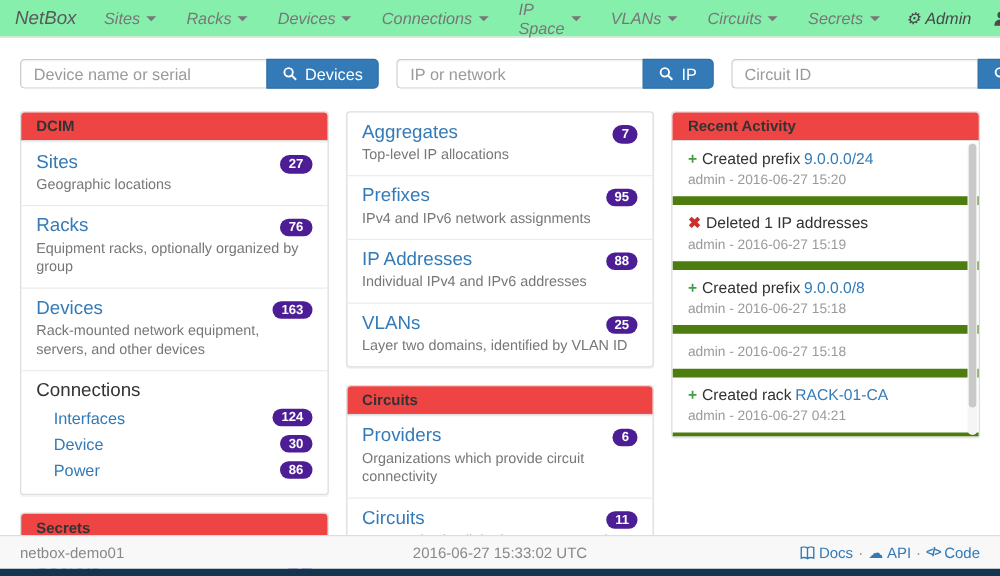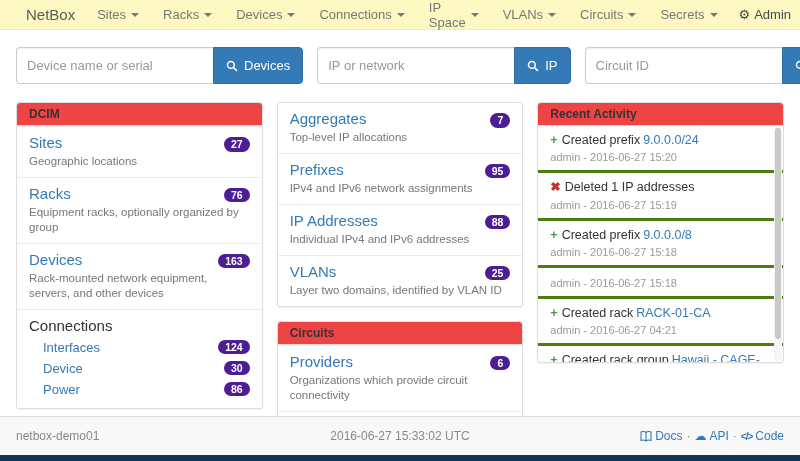--- a/index.html
+++ b/index.html
@@ -6,42 +6,42 @@
   html,body { width:800px; height:461px; }
   body {
     font-family:"Liberation Sans", sans-serif;
     background:#ffffff; color:#333;
     position:relative; overflow:hidden;
   }
   a { text-decoration:none; cursor:pointer; }
 
   
   .navbar {
-    height:30px; background:#fef9c3; border-bottom:1px solid #e7e7e7;
-    display:flex; align-items:center; padding:0 24px; font-size:13px;
+    height:30px; background:#86efac; border-bottom:1px solid #e7e7e7;
+    display:flex; align-items:center; padding:0 10px; font-size:13px;font-style:italic;
   }
   .brand { font-size:15px; color:#5a5a5a; margin:0 10px 0 2px; }
   .nav-item {
     display:flex; align-items:center; color:#777; padding:0 12px; height:30px;
   }
   .caret {
     display:inline-block; width:0; height:0; margin-left:5px;
     border-left:4px solid transparent; border-right:4px solid transparent;
     border-top:4px solid #777;
   }
   .nav-right { margin-left:auto; display:flex; align-items:center; }
   .nav-right .nav-item { color:#484848; padding:0 9px; }
   .nav-ic { margin-right:4px; color:#4a4a4a; font-size:13px; display:inline-flex; align-items:center; }
 
   
   .search-row {
     display:grid; grid-template-columns:1fr 1fr 1fr; gap:14px;
     padding:0 16px; margin-top:17px;
   }
-  .input-group { display:flex; height:37px; }
+  .input-group { display:flex; height:24px; }
   .input-group input {
     flex:1; min-width:0; border:1px solid #ccc; border-right:none;
     border-radius:4px 0 0 4px; padding:0 10px; font-size:13px; color:#555;
     font-family:"Liberation Sans", sans-serif; outline:none;
     box-shadow:inset 0 1px 1px rgba(0,0,0,.06);
   }
   .input-group input::placeholder { color:#9a9a9a; }
   .btn-primary {
     background:#337ab7; border:1px solid #2e6da4; color:#fff;
     border-radius:0 4px 4px 0; font-size:13px; font-family:"Liberation Sans", sans-serif;
@@ -72,40 +72,40 @@
   .conn-title { font-size:15px; color:#333; margin-bottom:3px; }
   .conn-row {
     display:flex; align-items:center; justify-content:space-between;
     padding:3px 0 3px 14px; font-size:13px;
   }
   .conn-row a { color:#337ab7; }
   .conn-row .badge { float:none; margin-top:0; }
 
   
   .act-list { position:relative; height:236px; overflow:hidden; }
-  .act-item { padding:6px 20px 7px 12px; border-top:3px solid #4d7c0f; }
+  .act-item { padding:6px 20px 7px 12px; border-top:7px solid #4d7c0f; }
   .act-item:first-child { border-top:none; }
   .act-line { font-size:12.5px; color:#333; line-height:1.3; }
   .act-ic { font-weight:bold; margin-right:4px; }
   .ic-plus { color:#449d44; }
   .ic-del  { color:#c9302c; }
   .act-link { color:#337ab7; margin-left:3px; }
   .act-meta { font-size:11px; color:#9a9a9a; margin-top:3px; }
   .scrollbar {
     position:absolute; top:1px; right:1px; bottom:1px; width:8px;
     background:#f5f5f5; border-radius:4px;
   }
   .scroll-thumb {
     position:absolute; top:1px; left:1px; width:6px; height:90%;
     background:#c9c9c9; border-radius:3px;
   }
 
   
   .footer {
-    position:absolute; left:0; right:0; bottom:6px; height:39px;
+    position:absolute; left:0; right:0; bottom:6px; height:27px;
     background:#f8f8f8; border-top:1px solid #ddd;
     display:flex; align-items:center; padding:0 16px; font-size:12px; color:#888;
   }
   .footer .f-left { flex:1; }
   .footer .f-center { flex:1; text-align:center; }
   .footer .f-right { flex:1; text-align:right; color:#337ab7; display:flex; justify-content:flex-end; gap:4px; }
   .footer a { color:#337ab7; display:inline-flex; align-items:center; gap:3px; }
   .f-sep { color:#888; }
   .code-glyph { font-size:10px; font-weight:bold; letter-spacing:-1px; }
   .bottom-strip { position:absolute; left:0; right:0; bottom:0; height:6px; background:#14354f; }

